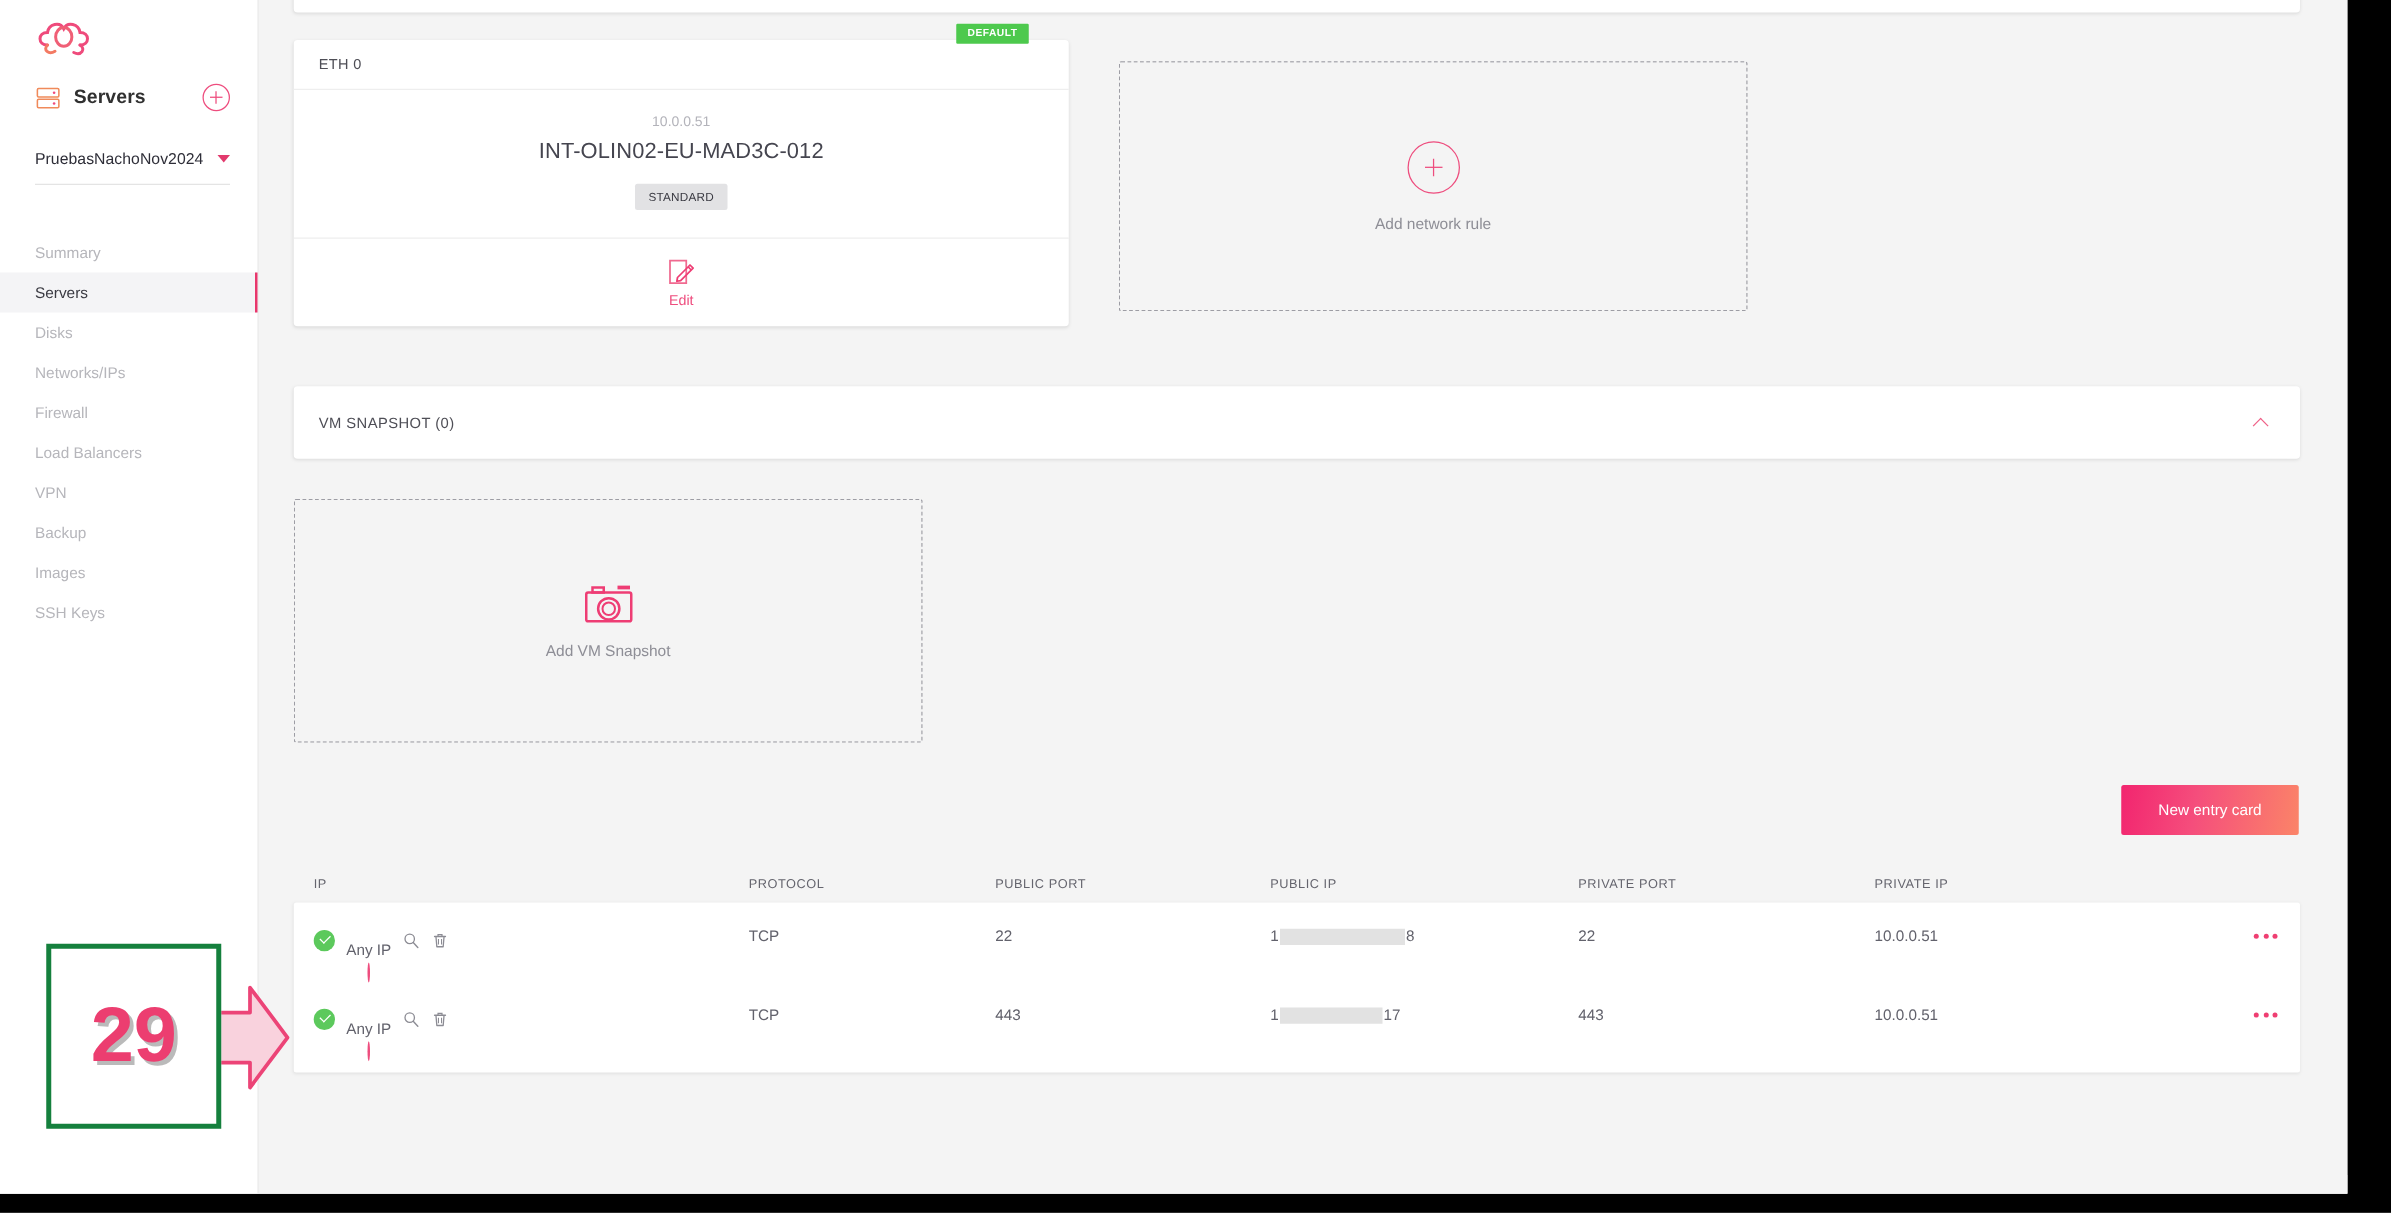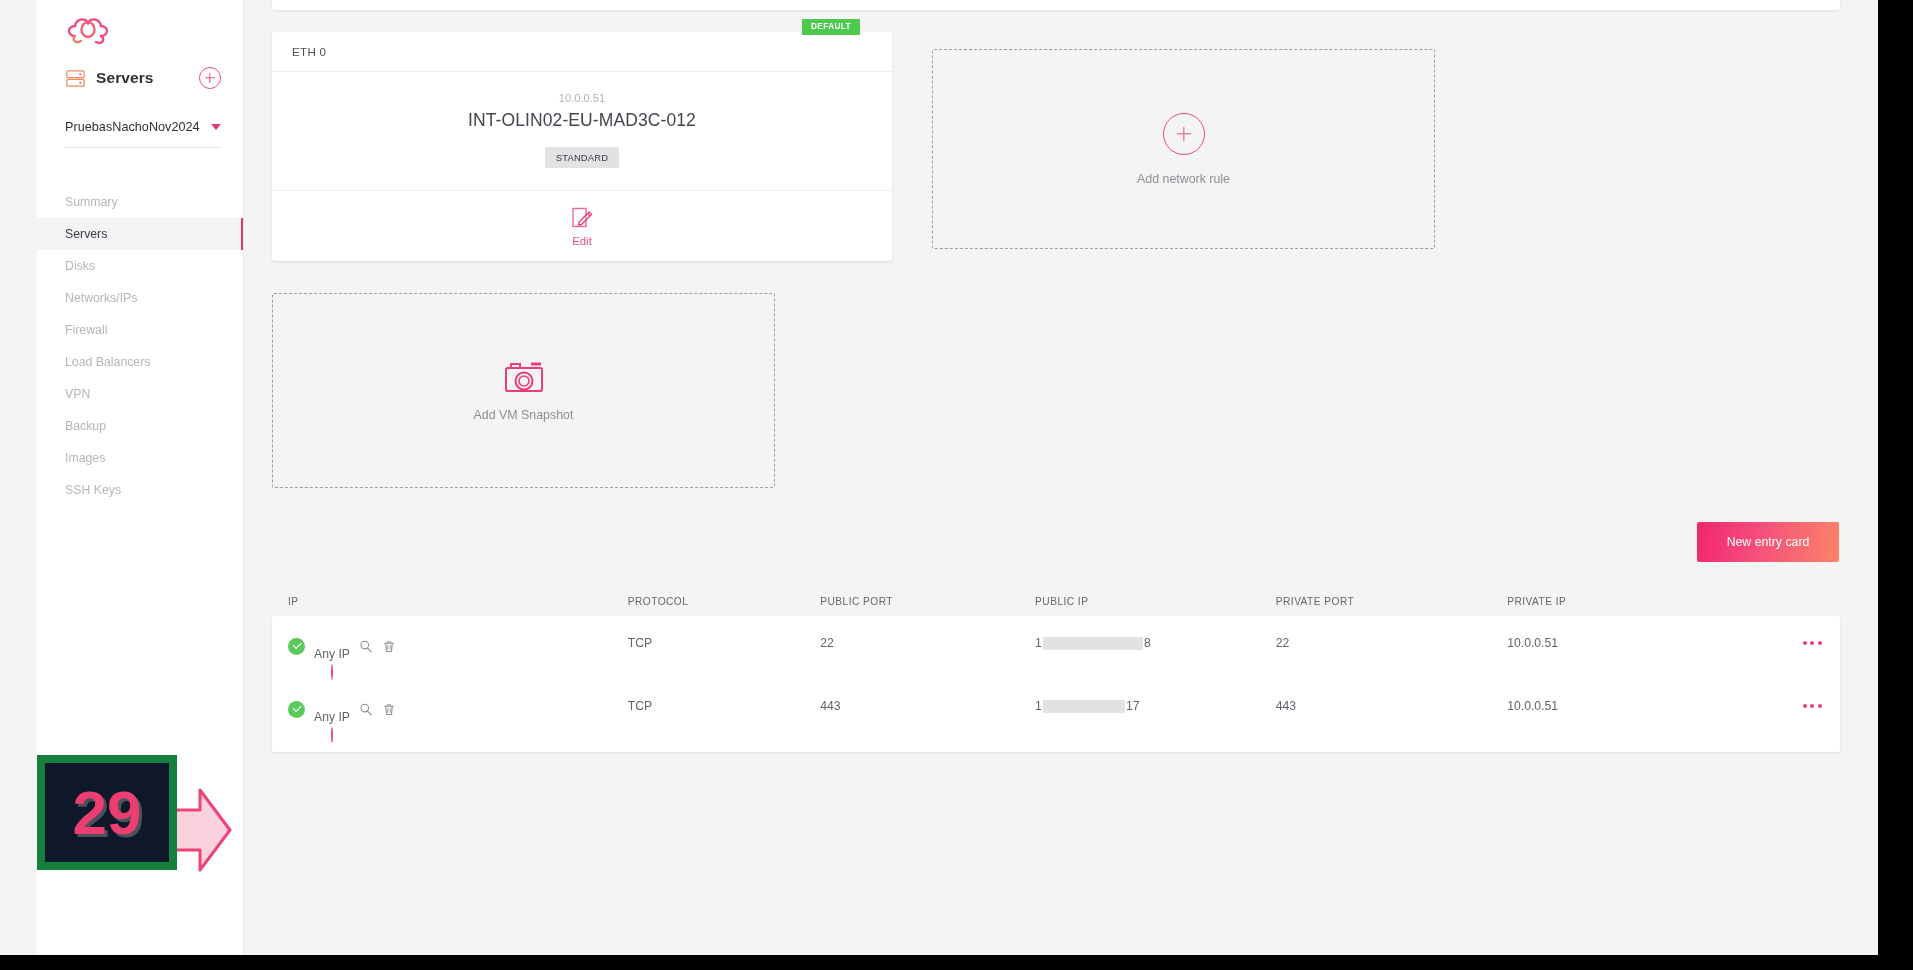--- a/index.html
+++ b/index.html
@@ -26,21 +26,20 @@
 
   
   .sidebar {
     width: 207px;
     min-width: 207px;
     height: 100%;
     background: #ffffff;
     border-right: 1px solid #e8e8e8;
     position: relative;
     z-index: 5;
-    margin-left: 37px;
   }
   .logo-wrap { padding: 14px 0 0 28px; height: 58px; }
   .logo { width: 46px; height: 34px; }
 
   .servers-head {
     display: flex; align-items: center;
     padding: 0 22px 0 28px;
     height: 40px;
     gap: 10px;
   }
@@ -338,23 +337,23 @@
   }
   .dots span {
     width: 4px; height: 4px; border-radius: 50%;
     background: #ef3f72; display: block;
   }
 
   
   .callout {
     position: absolute;
     left: 37px; top: 755px;
-    width: 140px; height: 115px;
-    background: #0f172a;
-    border: 8px solid #15803d;
+    width: 140px; height: 148px;
+    background: #ffffff;
+    border: 4px solid #15803d;
     z-index: 40;
     display: flex; align-items: center; justify-content: center;
   }
   .callout .num {
     font-size: 62px;
     font-weight: bold;
     color: #ec3e70;
     text-shadow: 3px 3px 0 rgba(130,130,130,.55);
     line-height: 1;
   }
@@ -463,20 +462,24 @@
             <div class="edit-label">Edit</div>
           </div>
         </div>
 
         <div class="add-net">
           <span class="big-plus"></span>
           <span class="lbl">Add network rule</span>
         </div>
       </div>
 
+      <div class="section-head">
+        <span class="sh-title">VM SNAPSHOT (0)</span>
+        <span class="chev-up"></span>
+      </div>
 
       <div class="snap-zone">
         <svg class="cam-icon" width="40" height="34" viewBox="0 0 40 34">
           <rect x="2" y="8" width="36" height="23" rx="1.5" fill="none" stroke="#ee3d74" stroke-width="2"></rect>
           <rect x="7" y="4" width="9" height="4" fill="none" stroke="#ee3d74" stroke-width="2"></rect>
           <rect x="27" y="2.5" width="10" height="3" fill="#ee3d74"></rect>
           <circle cx="20" cy="21" r="8.5" fill="none" stroke="#ee3d74" stroke-width="2"></circle>
           <circle cx="20" cy="21" r="5" fill="none" stroke="#ee3d74" stroke-width="1.6"></circle>
         </svg>
         <span class="lbl">Add VM Snapshot</span>

